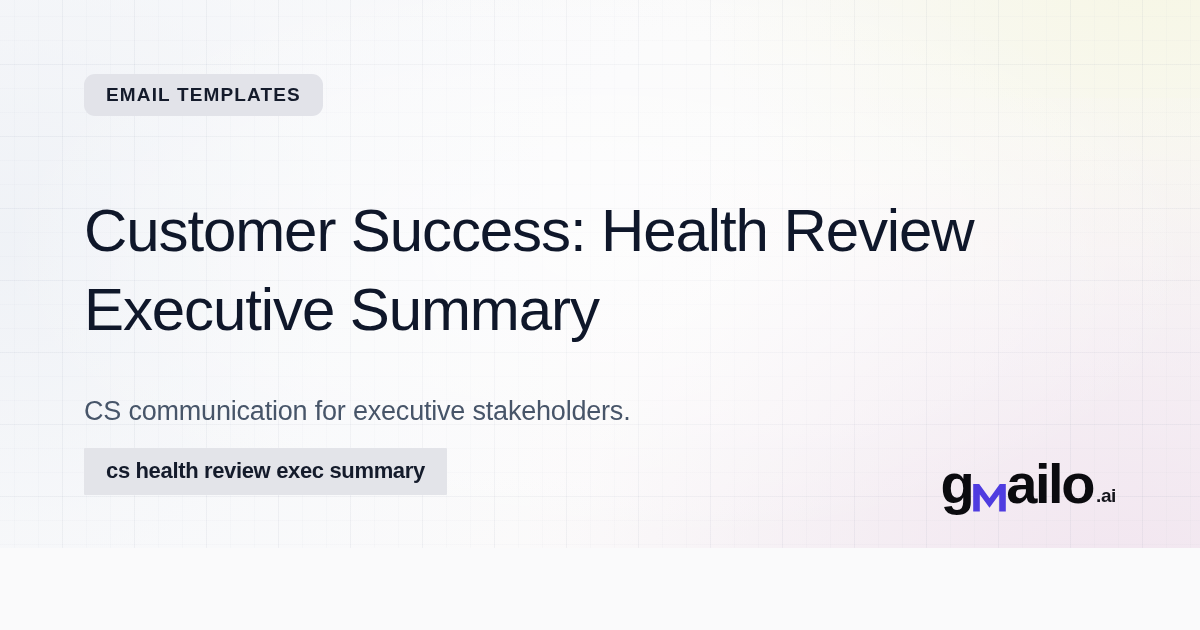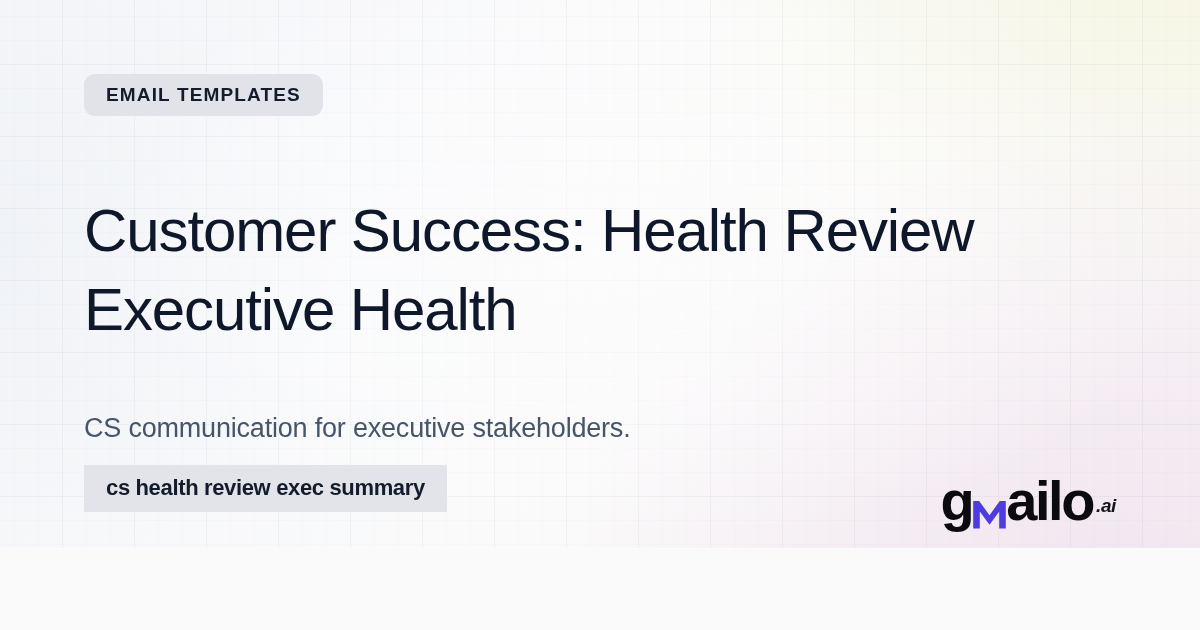--- a/index.html
+++ b/index.html
@@ -120,21 +120,21 @@
     margin-top:76px;
     font-size:60px;
     font-weight:normal;
     line-height:1.31;
     letter-spacing:-1.1px;
     color:#0F172A;
     max-width:1000px;
   }
 
   .subtitle {
-    margin-top:61px;
+    margin-top:44px;
     font-size:27px;
     font-weight:normal;
     line-height:1.35;
     letter-spacing:-0.2px;
     color:#475569;
   }
 
   .spacer { flex:1 1 auto; }
 
   .footer {
@@ -188,23 +188,22 @@
     top:-1px;
   }
   .logo-m svg { display:block; width:100%; height:100%; }
 
   .logo-tld {
     font-size:19px;
     font-weight:bold;
     color:#14141B;
     letter-spacing:-0.4px;
     margin-left:3px;
-    margin-bottom:14px;
-    line-height:1;
-    font-style:italic;
+    margin-bottom:7px;
+    line-height:1;
   }
 </style>
 </head>
 <body>
 
 <div class="og-card">
 
   <div class="bg-base"></div>
   <div class="bg-cool"></div>
   <div class="bg-warm"></div>
@@ -215,21 +214,21 @@
 
   <div class="content">
 
     <div class="eyebrow-row">
       <span class="eyebrow">EMAIL TEMPLATES</span>
     </div>
 
     <h1 class="headline">
       <span>Customer Success: Health Review</span>
       <br>
-      <span>Executive Health</span>
+      <span>Executive Summary</span>
     </h1>
 
     <p class="subtitle">CS communication for executive stakeholders.</p>
 
     <div class="spacer"></div>
 
     <div class="footer">
 
       <span class="slug">cs health review exec summary</span>
 

